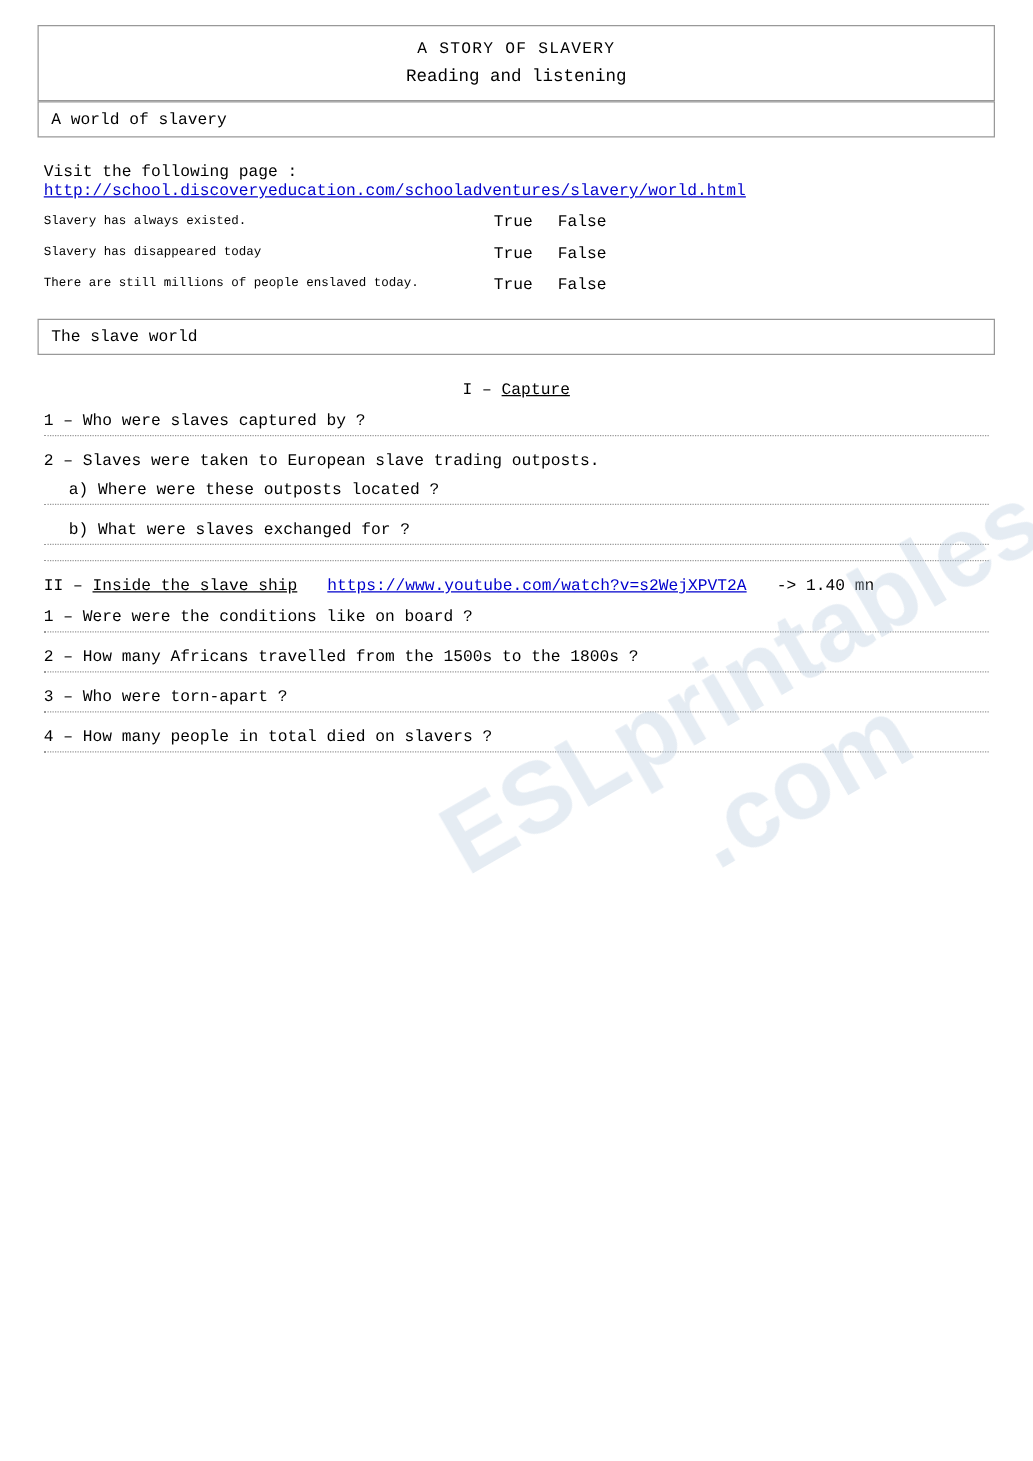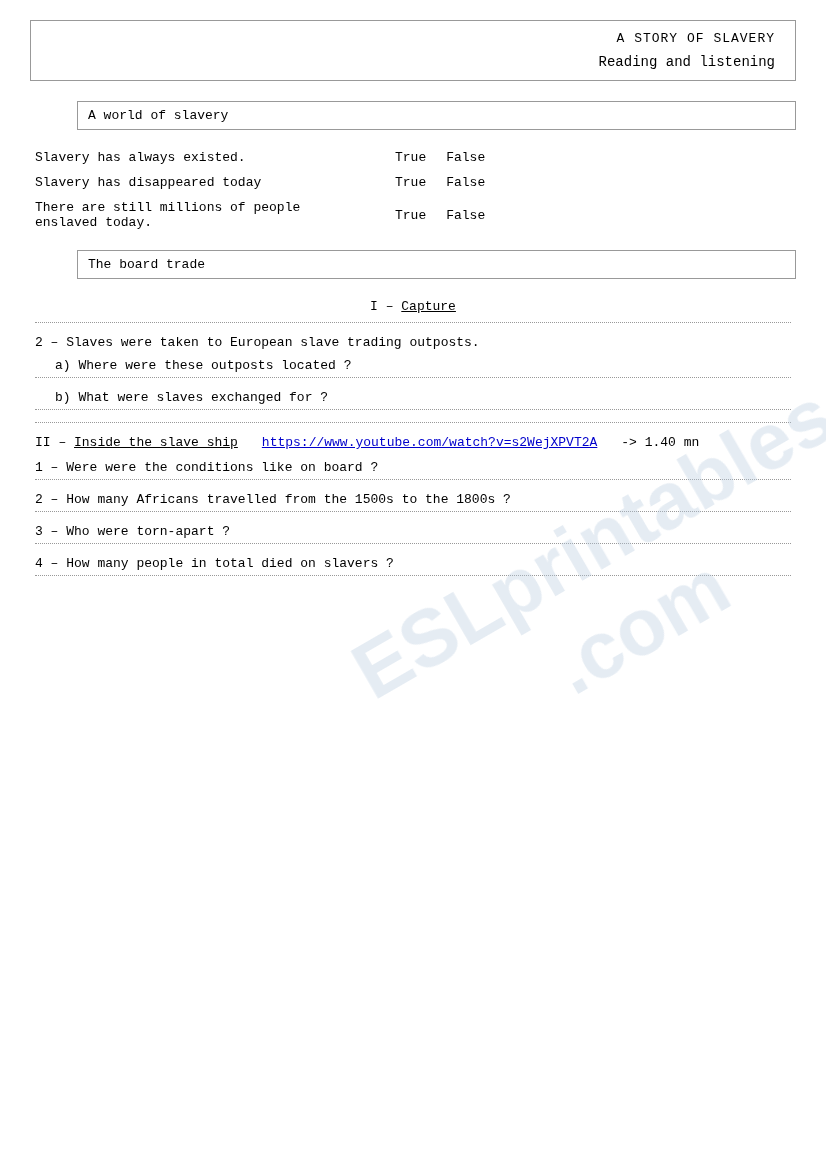--- a/index.html
+++ b/index.html
@@ -32,22 +32,21 @@
       pointer-events: none;
       white-space: nowrap;
       z-index: 100;
       line-height: 1.2;
       text-align: center;
     }
 
     .header-box {
       border: 1px solid #999;
       padding: 10px 20px;
-      text-align: right;
-      margin-bottom: 20px;
+      text-align: center;
     }
 
     .header-title {
       font-size: 13px;
       text-transform: uppercase;
       letter-spacing: 1px;
       margin-bottom: 8px;
     }
 
     .header-subtitle {
@@ -80,36 +79,35 @@
 
     .true-false-row {
       display: flex;
       align-items: center;
       margin: 10px 0;
       gap: 0;
     }
 
     .true-false-statement {
       flex: 0 0 320px;
-      font-size: 13px;
+      font-size: 10px;
     }
 
     .true-label {
       margin-right: 20px;
       font-size: 13px;
       margin-left: 40px;
     }
 
     .false-label {
       font-size: 13px;
     }
 
     .section-gap {
       margin-bottom: 20px;
-      margin-left: 47px;
     }
 
     .question-line {
       margin: 10px 0 4px 0;
       font-size: 13px;
     }
 
     .dotted-line {
       border: none;
       border-bottom: 1px dotted #999;
@@ -154,20 +152,23 @@
 <div class="header-box">
   <div class="header-title">A STORY OF SLAVERY</div>
   <div class="header-subtitle">Reading and listening</div>
 </div>
 
 <div class="section-box section-gap">
   <div class="section-title">A world of slavery</div>
 </div>
 
 <div class="content-area">
+  <div class="visit-line">
+    <span>Visit the following page : </span><a href="#">http://school.discoveryeducation.com/schooladventures/slavery/world.html</a>
+  </div>
 
   <div class="true-false-row">
     <span class="true-false-statement">Slavery has always existed.</span>
     <span class="true-label">True</span>
     <span class="false-label">False</span>
   </div>
 
   <div class="true-false-row">
     <span class="true-false-statement">Slavery has disappeared today</span>
     <span class="true-label">True</span>
@@ -177,29 +178,30 @@
   <div class="true-false-row">
     <span class="true-false-statement">There are still millions of people enslaved today.</span>
     <span class="true-label">True</span>
     <span class="false-label">False</span>
   </div>
 </div>
 
 <div style="margin-bottom: 20px;"></div>
 
 <div class="section-box section-gap">
-  <div class="section-title">The board trade</div>
+  <div class="section-title">The slave world</div>
 </div>
 
 <div class="content-area">
 
   <div class="section-heading">
     <span>I – <span class="underline-text">Capture</span></span>
   </div>
 
+  <div class="question-line">1 – Who were slaves captured by ?</div>
   <hr class="dotted-line">
 
   <div class="question-line">2 – Slaves were taken to European slave trading outposts.</div>
 
   <div class="sub-question">a)  Where were these outposts located ?</div>
   <hr class="dotted-line">
 
   <div class="sub-question">b)  What were slaves exchanged for ?</div>
   <hr class="dotted-line">
 

